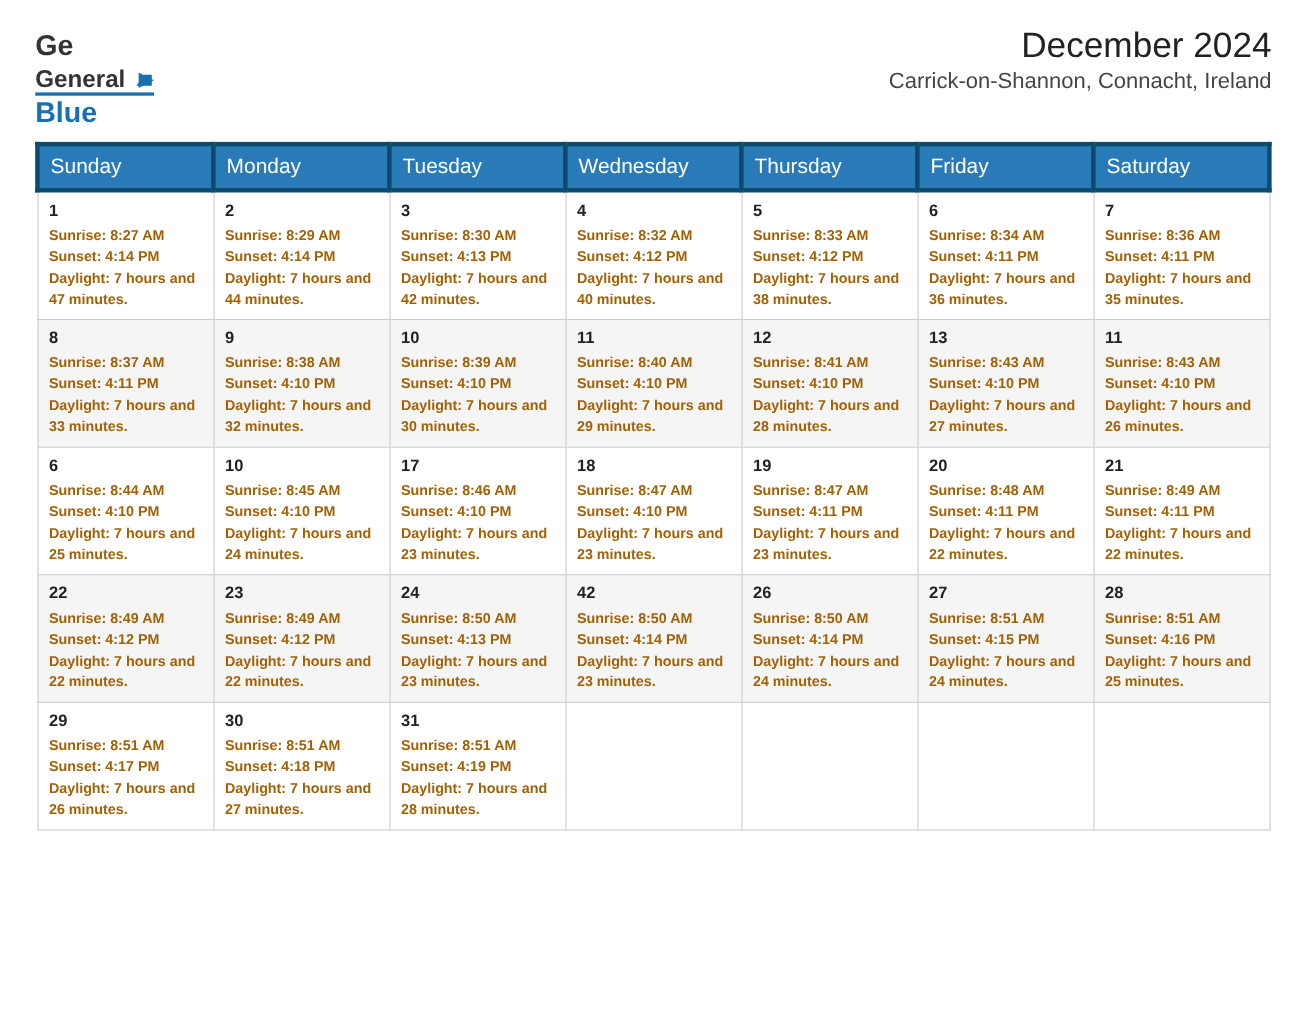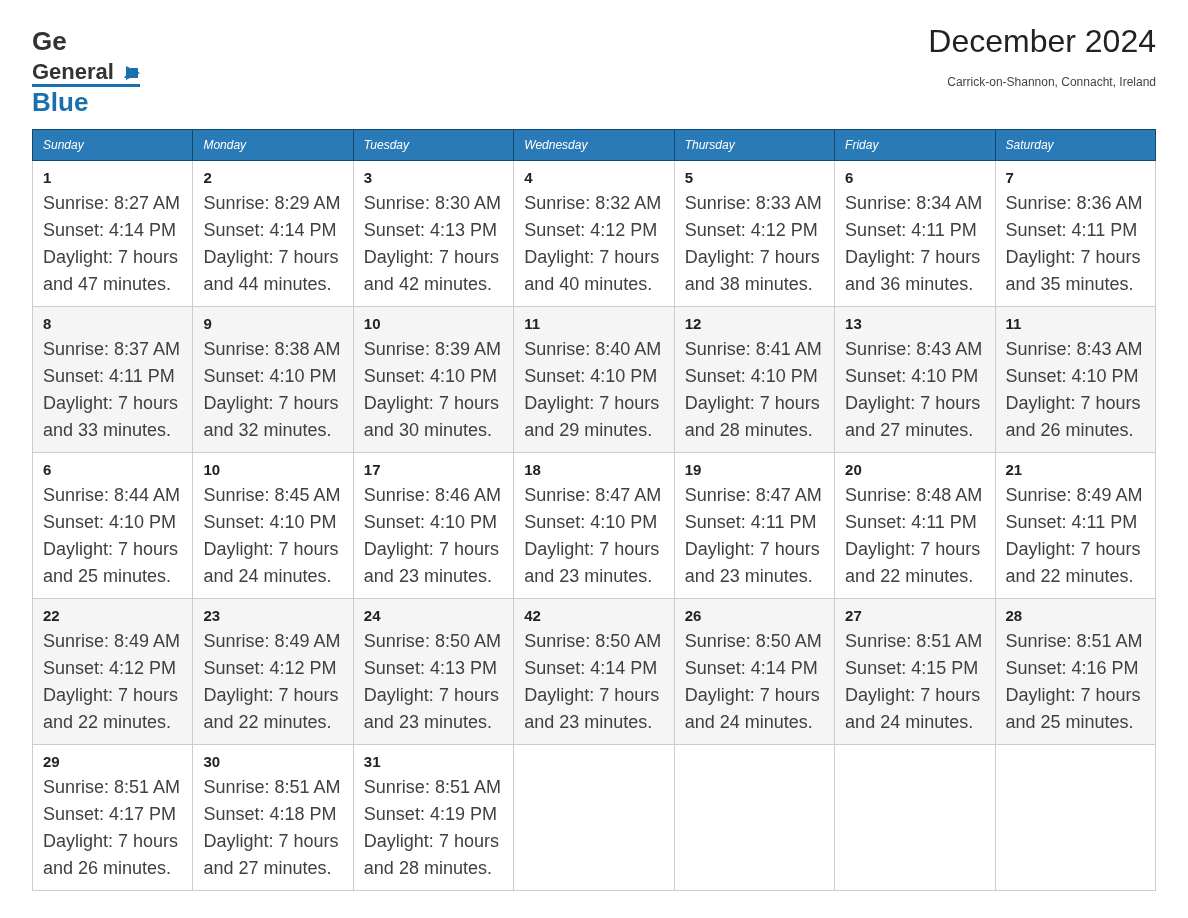--- a/index.html
+++ b/index.html
@@ -24,38 +24,37 @@
     .title-block {
       text-align: right;
     }
     .month-title {
       font-size: 32px;
       font-weight: normal;
       color: #222;
       line-height: 1.1;
     }
     .location {
-      font-size: 12px;
+      font-size: 20px;
       color: #444;
-      margin-top: 16px;
+      margin-top: 4px;
     }
     .calendar-table {
       width: 100%;
       border-collapse: collapse;
       margin-top: 8px;
     }
     .calendar-table th {
       background: #2a7ab8;
       color: #fff;
-      font-size: 12px;
+      font-size: 19px;
       font-weight: normal;
       padding: 8px 10px;
       text-align: left;
-      border: 1px solid #0c4a6e;
-      font-style: italic;
+      border: 4px solid #0c4a6e;
     }
     .calendar-table td {
       vertical-align: top;
       padding: 8px 10px;
       font-size: 13px;
       color: #333;
       border: 1px solid #ccc;
       width: calc(100% / 7);
       height: 110px;
     }
@@ -66,23 +65,24 @@
       background: #fff;
     }
     .day-number {
       font-size: 15px;
       font-weight: bold;
       color: #222;
       display: block;
       margin-bottom: 4px;
     }
     .day-info {
-      font-size: 18px;
-      color: #404040;
+      font-size: 13px;
+      color: #a16207;
       line-height: 1.5;
+      font-weight: bold;
     }
     td.empty {
       background: #fff !important;
     }
     .logo-wrapper {
       display: flex;
       align-items: center;
     }
     .logo-text-block {
       display: flex;

